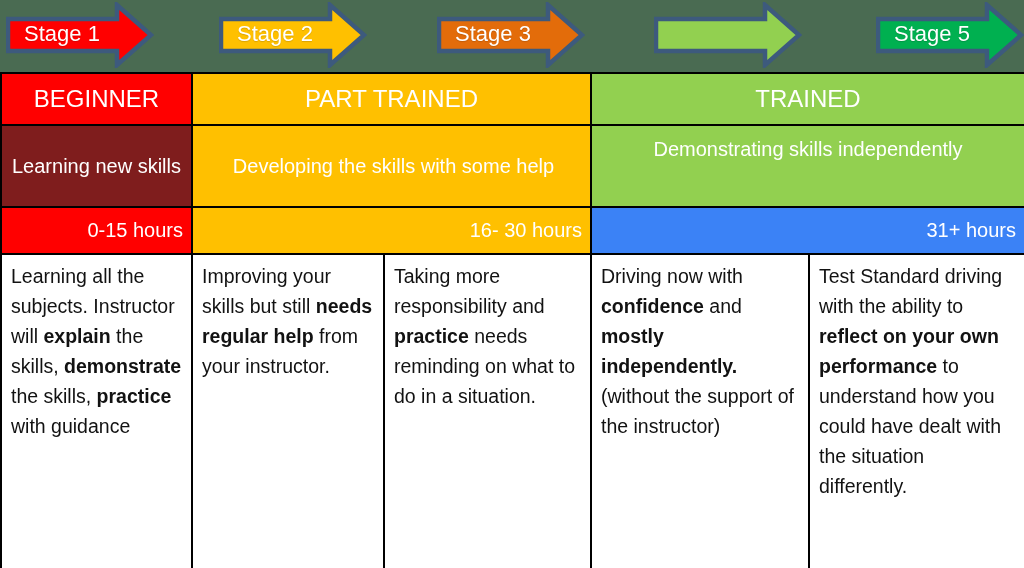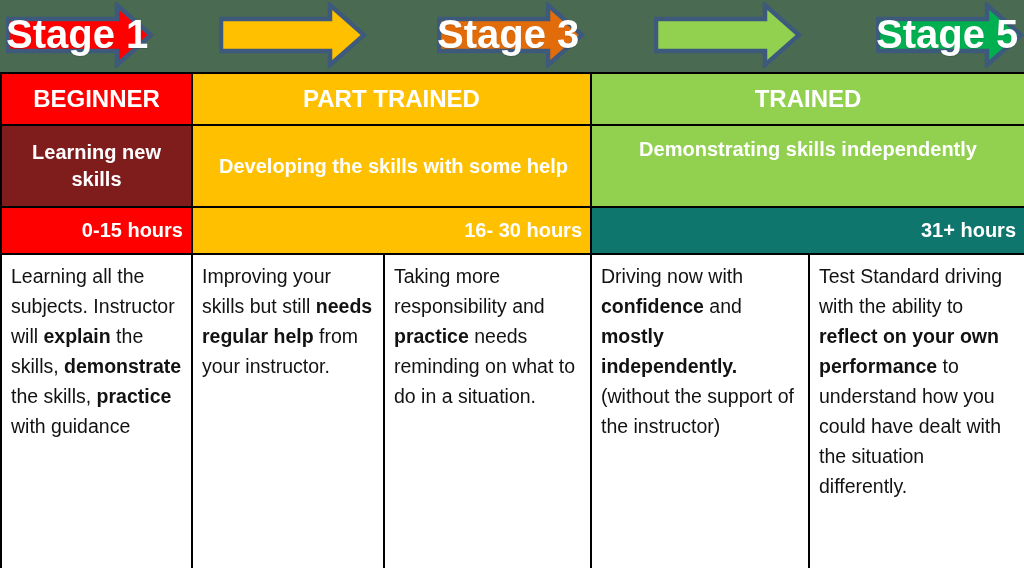--- a/index.html
+++ b/index.html
@@ -11,38 +11,38 @@
   }
   .canvas{position:relative;width:1024px;height:568px;}
 
   
   .arrows{position:absolute;left:0;top:0;width:1024px;height:72px;}
   .arrow{position:absolute;top:2px;width:148px;height:66px;}
   .arrow svg{position:absolute;left:0;top:0;display:block;}
   .arrow .lbl{
     position:absolute;left:0;top:0;width:112px;height:66px;
     line-height:64px;text-align:center;
-    color:#ffffff;font-size:40px;font-weight:700;
+    color:#ffffff;font-size:22px;font-weight:400;
     text-shadow:0 1px 1px rgba(0,0,0,.15);
     white-space:nowrap;
   }
   .a1{left:6px;} .a2{left:219px;} .a3{left:437px;} .a4{left:654px;} .a5{left:876px;padding-left:23px;}
 
   
   table.stages{
     position:absolute;left:0;top:72px;
     width:1024px;border-collapse:collapse;table-layout:fixed;
     background:#ffffff;
   }
   table.stages td{
     border:2px solid #000000;
     overflow:hidden;
   }
   td.band{
-    color:#ffffff;font-weight:bold;text-align:center;vertical-align:middle;
+    color:#ffffff;font-weight:normal;text-align:center;vertical-align:middle;
     padding:2px 8px;
   }
   tr.r1 td{height:46px;font-size:24px;}
   tr.r2 td{height:68px;font-size:20px;line-height:27px;}
   tr.r2 .wrap{display:inline-block;max-width:360px;}
   tr.r2 td[data-name="cell-trained-desc"]{vertical-align:top;padding-top:10px;}
   tr.r3 td{height:41px;font-size:20px;text-align:right;}
   tr.r4 td{
     height:315px;vertical-align:top;text-align:left;background:#ffffff;
     color:#121212;font-size:19.5px;line-height:30px;
@@ -59,20 +59,21 @@
     <div class="arrow a1" data-name="stage-1-arrow">
       <svg width="148" height="66" viewBox="0 0 148 66" data-name="right-arrow-icon">
         <polygon points="2,17 111,17 111,3 145,33 111,63 111,49 2,49" stroke="#3d5a7d" stroke-width="4.5" stroke-linejoin="miter" fill="#ff0000"></polygon>
       </svg>
       <span class="lbl" data-name="stage-1-label">Stage 1</span>
     </div>
     <div class="arrow a2" data-name="stage-2-arrow">
       <svg width="148" height="66" viewBox="0 0 148 66" data-name="right-arrow-icon">
         <polygon points="2,17 111,17 111,3 145,33 111,63 111,49 2,49" stroke="#3d5a7d" stroke-width="4.5" stroke-linejoin="miter" fill="#ffc000"></polygon>
       </svg>
+      <span class="lbl" data-name="stage-2-label">Stage 2</span>
     </div>
     <div class="arrow a3" data-name="stage-3-arrow">
       <svg width="148" height="66" viewBox="0 0 148 66" data-name="right-arrow-icon">
         <polygon points="2,17 111,17 111,3 145,33 111,63 111,49 2,49" stroke="#3d5a7d" stroke-width="4.5" stroke-linejoin="miter" fill="#e36c0a"></polygon>
       </svg>
       <span class="lbl" data-name="stage-3-label">Stage 3</span>
     </div>
     <div class="arrow a4" data-name="stage-4-arrow">
       <svg width="148" height="66" viewBox="0 0 148 66" data-name="right-arrow-icon">
         <polygon points="2,17 111,17 111,3 145,33 111,63 111,49 2,49" stroke="#3d5a7d" stroke-width="4.5" stroke-linejoin="miter" fill="#92d050"></polygon>
@@ -117,21 +118,21 @@
         <span data-name="trained-desc-label">Demonstrating skills independently</span>
       </td>
     </tr>
     <tr class="r3" data-name="hours-row">
       <td class="band" data-name="cell-hours-beginner" style="background-color: rgb(255, 0, 0);">
         <span data-name="hours-beginner-label">0-15 hours</span>
       </td>
       <td class="band" colspan="2" data-name="cell-hours-part-trained" style="background-color: rgb(255, 192, 0);">
         <span data-name="hours-part-trained-label">16- 30 hours</span>
       </td>
-      <td class="band" colspan="2" data-name="cell-hours-trained" style="background-color: #0f766e;">
+      <td class="band" colspan="2" data-name="cell-hours-trained" style="background-color: #3b82f6;">
         <span data-name="hours-trained-label">31+ hours</span>
       </td>
     </tr>
     <tr class="r4" data-name="detail-row">
       <td data-name="stage-1-detail-cell">
             <div data-name="stage-1-detail-text"><span>Learning all the subjects. Instructor will </span><span class="b">explain</span><span> the skills, </span><span class="b">demonstrate</span><span> the skills, </span><span class="b">practice</span><span> with guidance</span></div>
           </td>
       <td data-name="stage-2-detail-cell">
             <div data-name="stage-2-detail-text"><span>Improving your skills but still </span><span class="b">needs regular help</span><span> from your instructor.</span></div>
           </td>

